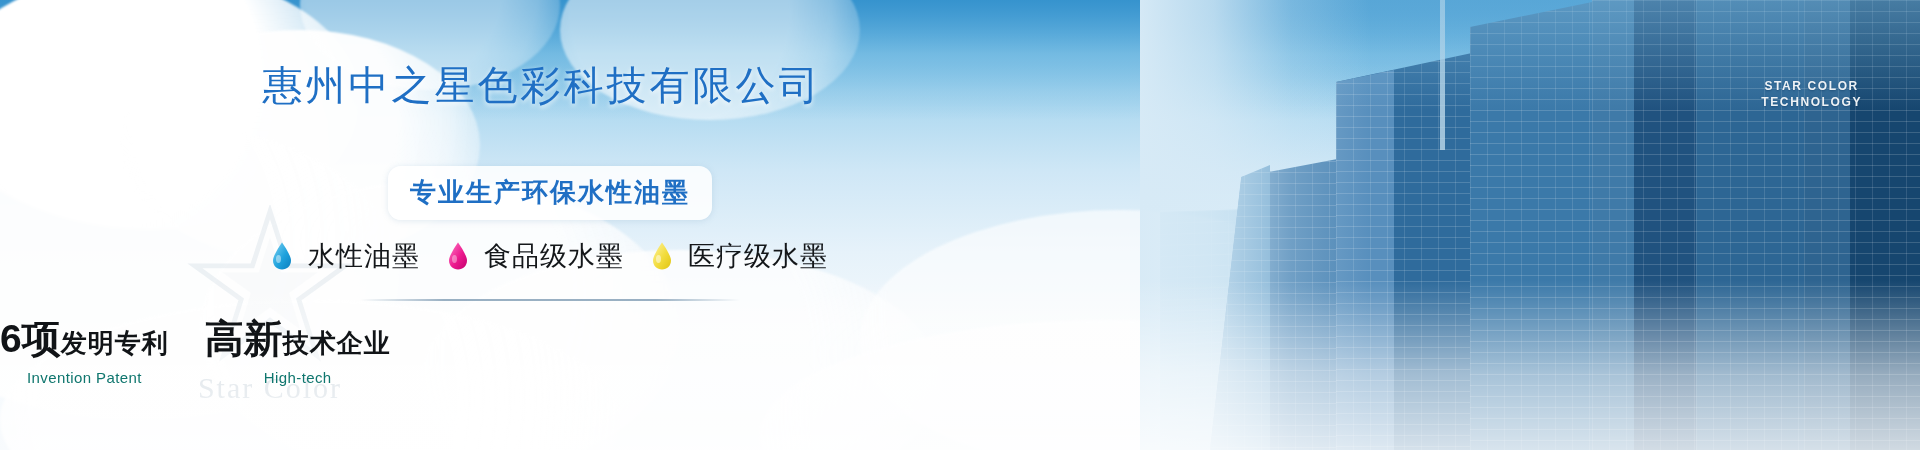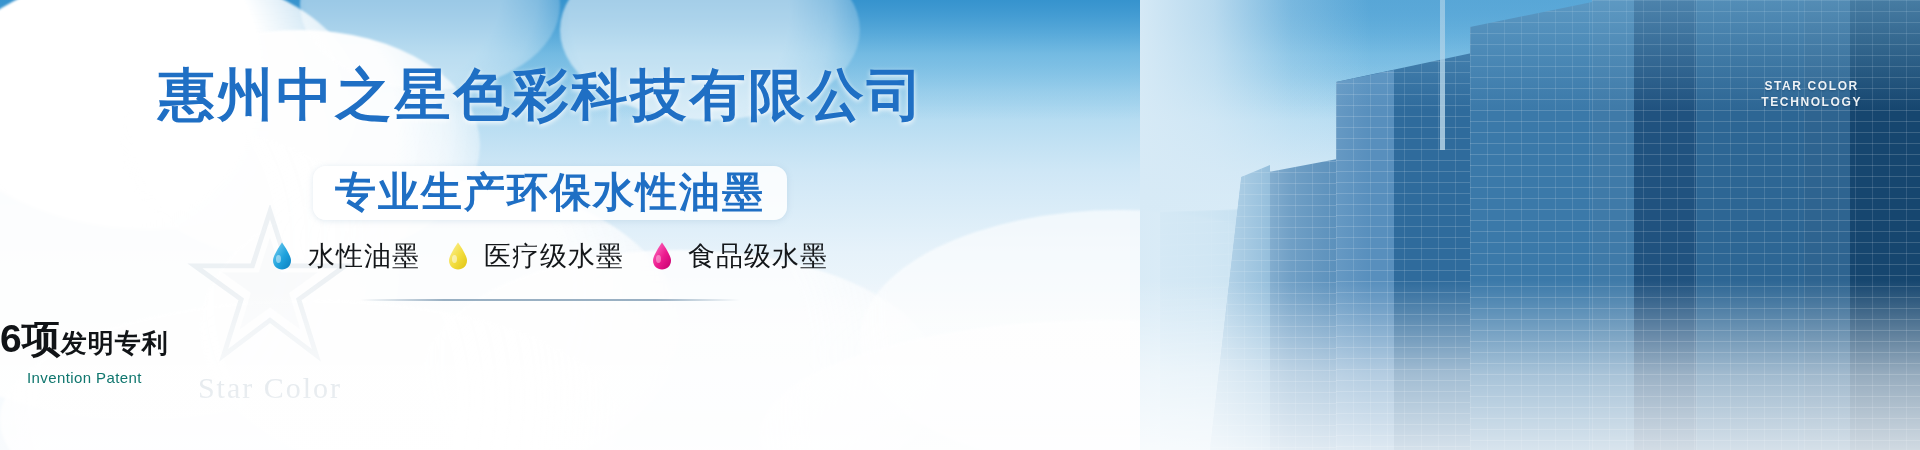--- a/index.html
+++ b/index.html
@@ -212,40 +212,40 @@
     width: 1100px;
     height: 450px;
     z-index: 5;
   }
 
   .title {
     position: absolute;
     left: 0; right: 16px;
     top: 58px;
     text-align: center;
-    font-size: 56px;
-    font-weight: 700;
+    font-size: 40px;
+    font-weight: 400;
     letter-spacing: 3px;
     color: #1f6fc4;
     white-space: nowrap;
     text-shadow: 0 2px 5px rgba(255,255,255,0.85);
   }
 
   .subtitle-pill {
     position: absolute;
     left: 50%;
     transform: translateX(-50%);
     top: 166px;
     background: rgba(255,255,255,0.86);
     border-radius: 13px;
     padding: 7px 22px 9px;
     box-shadow: 0 1px 6px rgba(120,160,190,0.22);
   }
   .subtitle-text {
-    font-size: 41px;
+    font-size: 26px;
     font-weight: 700;
     letter-spacing: 2px;
     color: #1f6fc4;
     white-space: nowrap;
     line-height: 38px;
   }
 
   .features {
     position: absolute;
     left: 0; right: 0;
@@ -398,57 +398,63 @@
           </defs>
           <path d="M20 1 C20 1 2 26 2 37 C2 47.5 10 55 20 55 C30 55 38 47.5 38 37 C38 26 20 1 20 1 Z" fill="url(#g0)"></path>
           <ellipse cx="13" cy="34" rx="5" ry="8" fill="rgba(255,255,255,0.45)"></ellipse>
         </svg>
         <span class="feature-label">水性油墨</span>
       </div>
 
       <div class="feature">
         <svg class="drop" viewBox="0 0 40 56">
           <defs>
+            <linearGradient id="g1" x1="0" y1="0" x2="1" y2="1">
+              <stop offset="0%" stop-color="#ff7ac6"></stop>
+              <stop offset="55%" stop-color="#ec1a8e"></stop>
+              <stop offset="100%" stop-color="#c4006e"></stop>
+            </linearGradient>
+          </defs>
+          <path d="M20 1 C20 1 2 26 2 37 C2 47.5 10 55 20 55 C30 55 38 47.5 38 37 C38 26 20 1 20 1 Z" fill="url(#g1)"></path>
+          <ellipse cx="13" cy="34" rx="5" ry="8" fill="rgba(255,255,255,0.38)"></ellipse>
+        </svg>
+        <span class="feature-label">食品级水墨</span>
+      </div>
+
+      <div class="feature">
+        <svg class="drop" viewBox="0 0 40 56">
+          <defs>
             <linearGradient id="g2" x1="0" y1="0" x2="1" y2="1">
               <stop offset="0%" stop-color="#fdf3a0"></stop>
               <stop offset="55%" stop-color="#f2dc3c"></stop>
               <stop offset="100%" stop-color="#e0c413"></stop>
             </linearGradient>
           </defs>
           <path d="M20 1 C20 1 2 26 2 37 C2 47.5 10 55 20 55 C30 55 38 47.5 38 37 C38 26 20 1 20 1 Z" fill="url(#g2)"></path>
           <ellipse cx="13" cy="34" rx="5" ry="8" fill="rgba(255,255,255,0.5)"></ellipse>
         </svg>
         <span class="feature-label">医疗级水墨</span>
       </div>
 
-      <div class="feature">
-        <svg class="drop" viewBox="0 0 40 56">
-          <defs>
-            <linearGradient id="g1" x1="0" y1="0" x2="1" y2="1">
-              <stop offset="0%" stop-color="#ff7ac6"></stop>
-              <stop offset="55%" stop-color="#ec1a8e"></stop>
-              <stop offset="100%" stop-color="#c4006e"></stop>
-            </linearGradient>
-          </defs>
-          <path d="M20 1 C20 1 2 26 2 37 C2 47.5 10 55 20 55 C30 55 38 47.5 38 37 C38 26 20 1 20 1 Z" fill="url(#g1)"></path>
-          <ellipse cx="13" cy="34" rx="5" ry="8" fill="rgba(255,255,255,0.38)"></ellipse>
-        </svg>
-        <span class="feature-label">食品级水墨</span>
-      </div>
-
     </div>
 
     <div class="divider"></div>
 
     <div class="badges">
 
       <div class="badge">
         <div class="badge-cn">
           <span class="badge-big">6项</span><span class="badge-small">发明专利</span>
         </div>
         <div class="badge-en">Invention Patent</div>
       </div>
 
+      <div class="badge">
+        <div class="badge-cn">
+          <span class="badge-big">高新</span><span class="badge-small">技术企业</span>
+        </div>
+        <div class="badge-en">High-tech</div>
+      </div>
 
     </div>
 
   </div>
 </div>
 
 </body></html>

